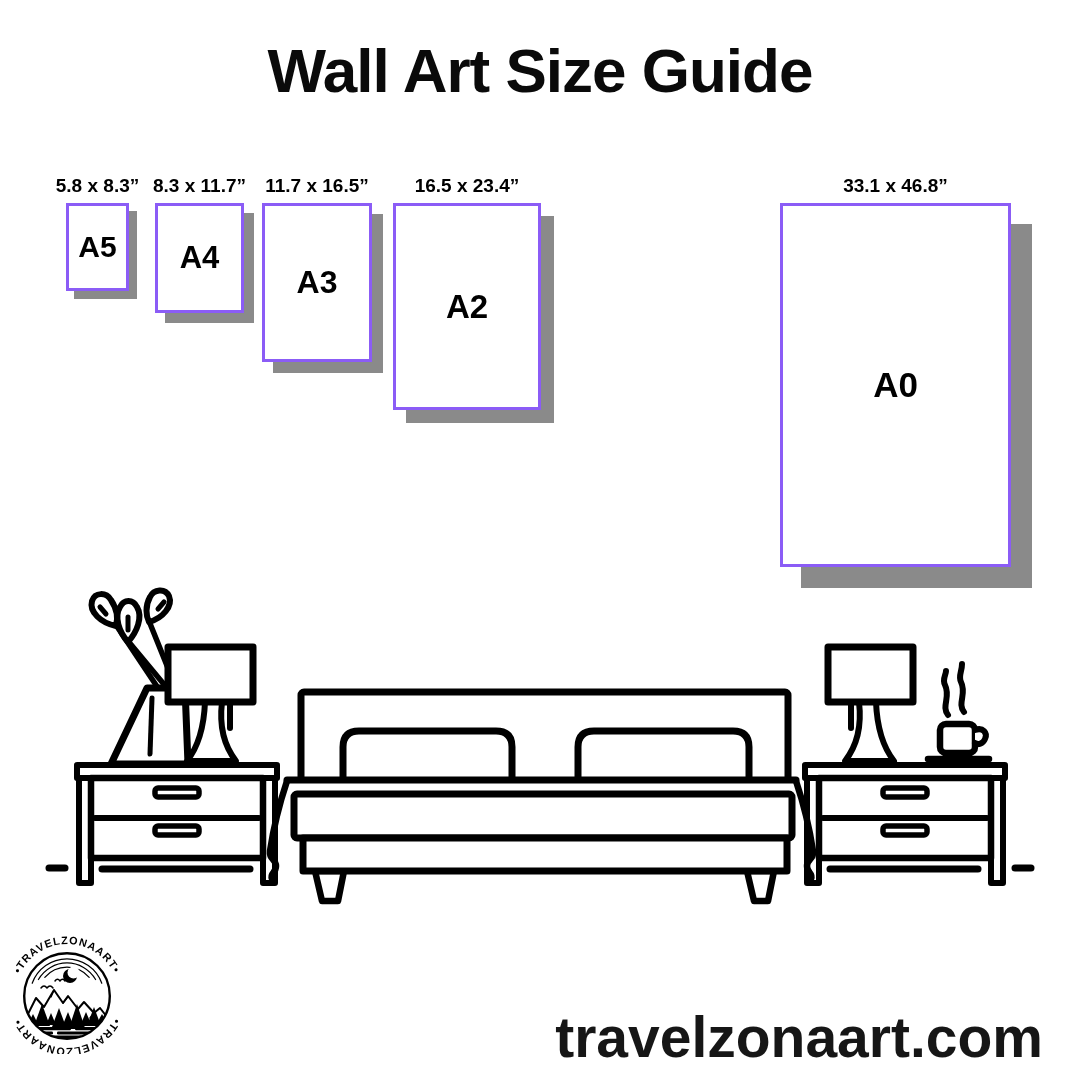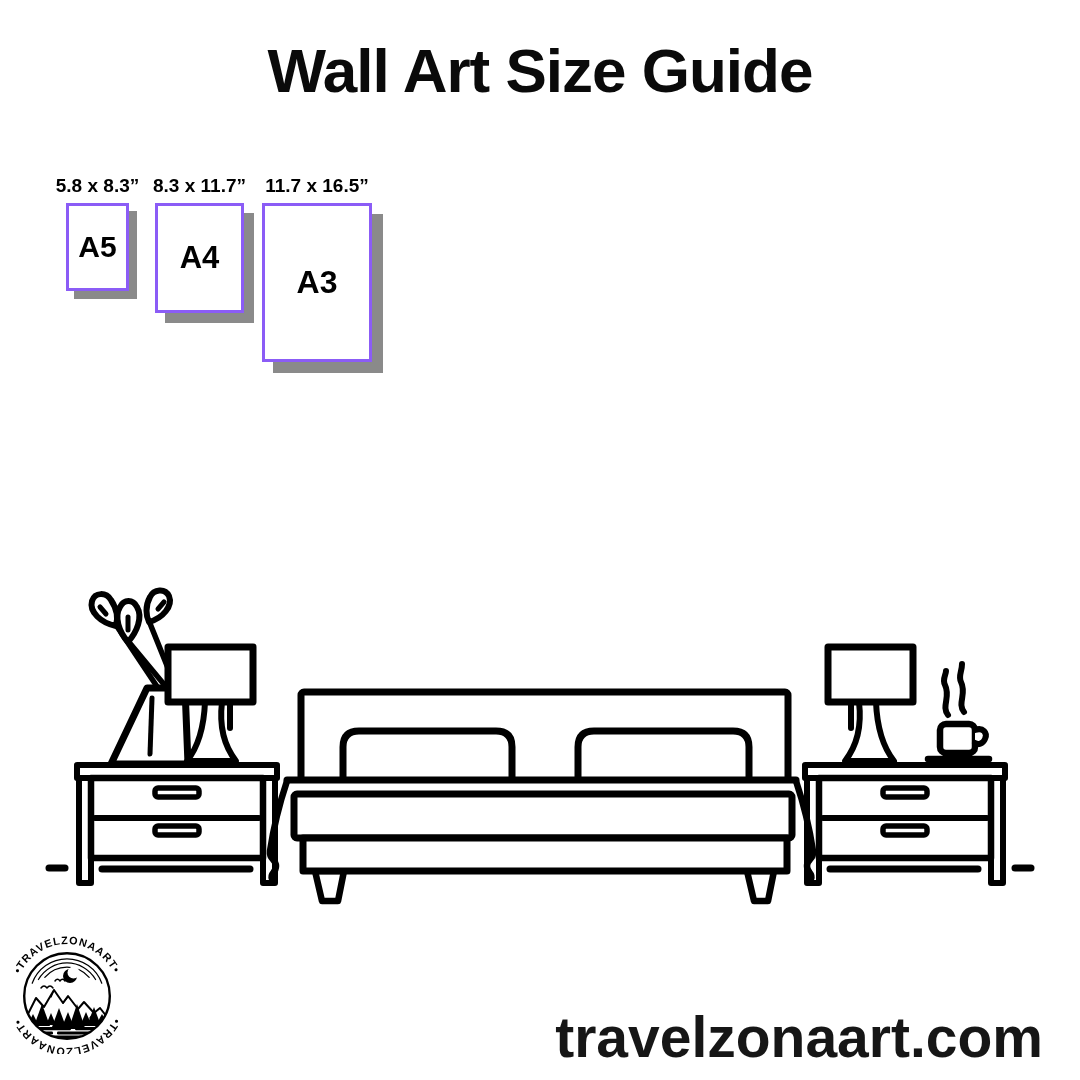--- a/index.html
+++ b/index.html
@@ -43,20 +43,28 @@
     <div class="dim">5.8 x 8.3”</div>
     <span>A5</span>
   </div>
   <div class="poster p-a4">
     <div class="dim">8.3 x 11.7”</div>
     <span>A4</span>
   </div>
   <div class="poster p-a3">
     <div class="dim">11.7 x 16.5”</div>
     <span>A3</span>
+  </div>
+  <div class="poster p-a2">
+    <div class="dim">16.5 x 23.4”</div>
+    <span>A2</span>
+  </div>
+  <div class="poster p-a0">
+    <div class="dim">33.1 x 46.8”</div>
+    <span>A0</span>
   </div>
 
   <svg class="scene" width="1000" height="320" viewBox="0 0 1000 320" fill="none" stroke="#000" stroke-linecap="round" stroke-linejoin="round">
     <defs>
       <g id="nightstand">
         <line x1="62" y1="284" x2="210" y2="284" stroke-width="7"></line>
         <rect x="39" y="192" width="12" height="106" stroke-width="6" fill="#fff"></rect>
         <rect x="223" y="192" width="12" height="106" stroke-width="6" fill="#fff"></rect>
         <rect x="37" y="180" width="200" height="13" stroke-width="6" fill="#fff"></rect>
         <rect x="51" y="193" width="172" height="80" stroke-width="6.5" fill="#fff"></rect>

